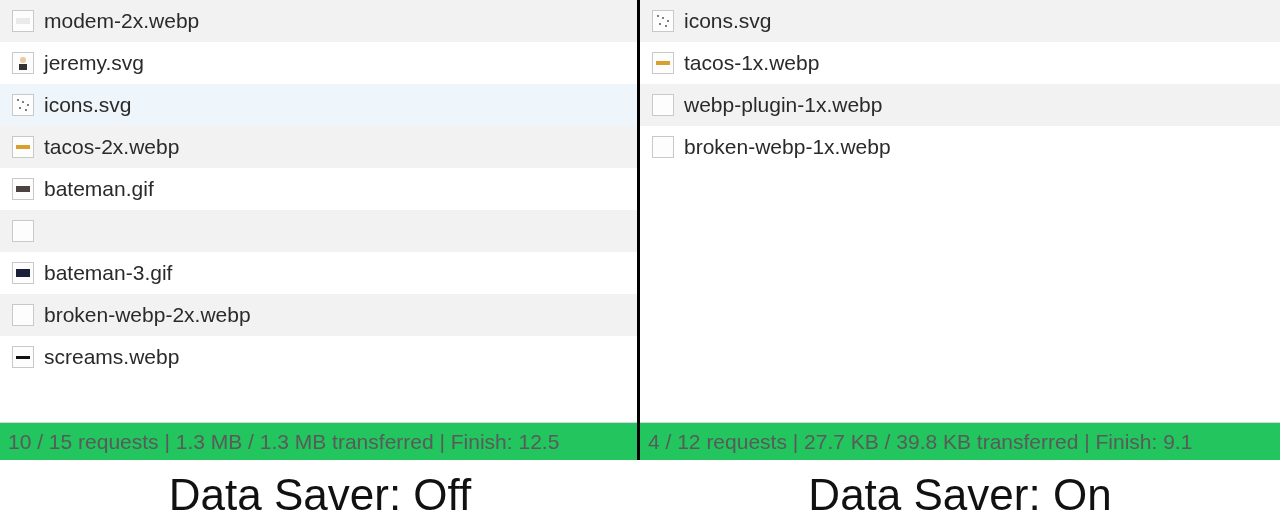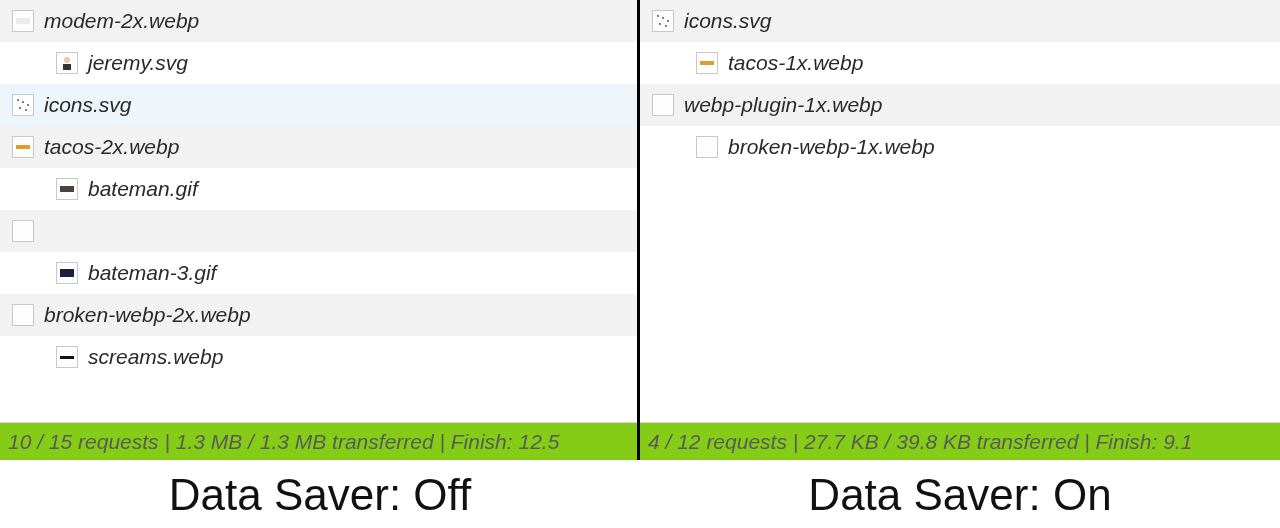--- a/index.html
+++ b/index.html
@@ -19,21 +19,20 @@
     .panels {
       display: flex;
       flex: 1;
       min-height: 0;
     }
     .panel {
       width: 50%;
       display: flex;
       flex-direction: column;
       overflow: hidden;
-      font-style: italic;
     }
     .panel.left {
       border-right: 3px solid #000;
     }
     .rows {
       flex: 1;
       overflow: hidden;
     }
     .row {
       display: flex;
@@ -44,42 +43,41 @@
       font-size: 21px;
       color: #2a2a2a;
       white-space: nowrap;
       cursor: default;
     }
     .row.odd {
       background: #f2f2f2;
     }
     .row.even {
       background: #ffffff;
-      margin-left: 44px;
     }
     .row.selected {
       background: #eef5fb;
     }
     .thumb {
       width: 22px;
       height: 22px;
       border: 1px solid #c9c9c9;
       background: #fdfdfd;
       display: flex;
       align-items: center;
       justify-content: center;
       flex-shrink: 0;
     }
     .thumb svg {
       width: 16px;
       height: 16px;
     }
     .statusbar {
       height: 38px;
-      background: #84cc16;
+      background: #22c55e;
       border-top: 1px solid #d9d9d9;
       display: flex;
       align-items: center;
       padding: 0 8px;
       font-size: 21px;
       color: #5a5a5a;
       white-space: nowrap;
       overflow: hidden;
     }
     .captions {

